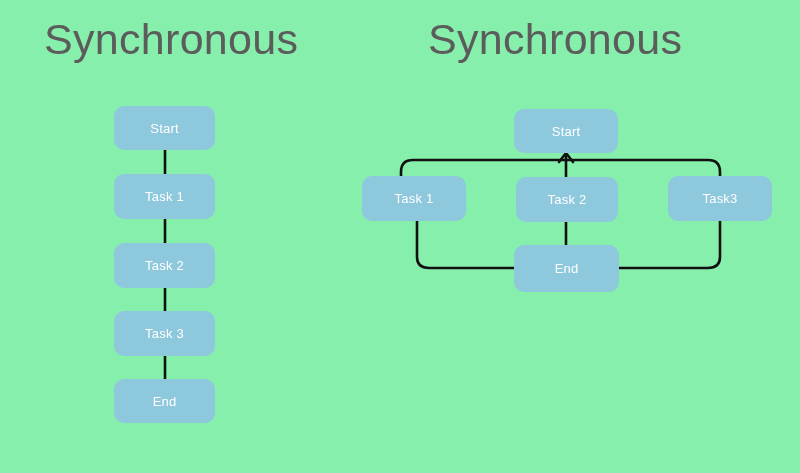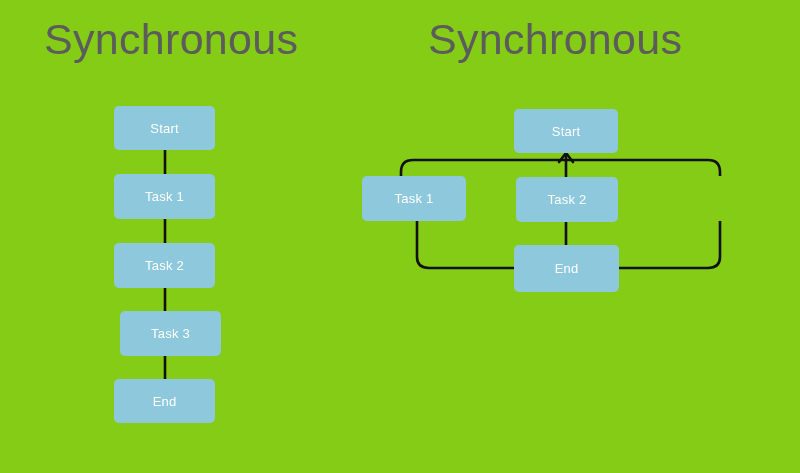--- a/index.html
+++ b/index.html
@@ -23,21 +23,21 @@
     letter-spacing: 0.3px;
     white-space: nowrap;
     line-height: 1;
   }
   #title-sync  { left: 44px;  top: 18px; }
   #title-async { left: 428px; top: 18px; }
 
   .node {
     position: absolute;
     background: #8ec8dd;
-    border-radius: 5px;
+    border-radius: 10px;
     color: #ffffff;
     font-size: 13px;
     font-weight: 400;
     display: flex;
     align-items: center;
     justify-content: center;
     box-sizing: border-box;
     letter-spacing: 0.2px;
     z-index: 2;
   }
@@ -59,21 +59,21 @@
     fill: none;
     stroke: #111111;
     stroke-width: 2.6;
     stroke-linecap: round;
     stroke-linejoin: round;
   }
 </style>
 </head>
 <body>
 
-<div id="canvas" style="background: #84cc16;">
+<div id="canvas" style="background: #86efac;">
 
   <div class="title" id="title-sync" style="color: rgb(92, 92, 92);">Synchronous</div>
 
   <div class="title" id="title-async" style="color: rgb(92, 92, 92);">Synchronous</div>
 
   <svg class="wires" viewBox="0 0 800 473">
 
     <line x1="165" y1="150" x2="165" y2="174" style="stroke: rgb(17, 17, 17);"></line>
     <line x1="165" y1="219" x2="165" y2="243" style="stroke: rgb(17, 17, 17);"></line>
     <line x1="165" y1="288" x2="165" y2="311" style="stroke: rgb(17, 17, 17);"></line>
@@ -90,21 +90,22 @@
     <path d="M 417 221 L 417 257 Q 417 268 429 268 L 514 268" style="stroke: rgb(17, 17, 17);"></path>
 
     <path d="M 720 221 L 720 257 Q 720 268 708 268 L 619 268" style="stroke: rgb(17, 17, 17);"></path>
 
     <line x1="566" y1="222" x2="566" y2="245" style="stroke: rgb(17, 17, 17);"></line>
   </svg>
 
   <div class="node" id="sync-start" style="left: 114px; top: 106px; width: 101px; height: 44px; background: rgb(142, 200, 221); color: rgb(255, 255, 255);">Start</div>
   <div class="node" id="sync-task1" style="left: 114px; top: 174px; width: 101px; height: 45px; background: rgb(142, 200, 221); color: rgb(255, 255, 255);">Task 1</div>
   <div class="node" id="sync-task2" style="left: 114px; top: 243px; width: 101px; height: 45px; background: rgb(142, 200, 221); color: rgb(255, 255, 255);">Task 2</div>
-  <div class="node" id="sync-task3" style="left: 114px; top: 311px; width: 101px; height: 45px; background: rgb(142, 200, 221); color: rgb(255, 255, 255); margin-left: 6px;">Task 3</div>
+  <div class="node" id="sync-task3" style="left: 114px; top: 311px; width: 101px; height: 45px; background: rgb(142, 200, 221); color: rgb(255, 255, 255);">Task 3</div>
   <div class="node" id="sync-end" style="left: 114px; top: 379px; width: 101px; height: 44px; background: rgb(142, 200, 221); color: rgb(255, 255, 255);">End</div>
 
   <div class="node" id="async-start" style="left: 514px; top: 109px; width: 104px; height: 44px; background: rgb(142, 200, 221); color: rgb(255, 255, 255);">Start</div>
   <div class="node" id="async-task1" style="left: 362px; top: 176px; width: 104px; height: 45px; background: rgb(142, 200, 221); color: rgb(255, 255, 255);">Task 1</div>
   <div class="node" id="async-task2" style="left: 516px; top: 177px; width: 102px; height: 45px; background: rgb(142, 200, 221); color: rgb(255, 255, 255);">Task 2</div>
+  <div class="node" id="async-task3" style="left: 668px; top: 176px; width: 104px; height: 45px; background: rgb(142, 200, 221); color: rgb(255, 255, 255);">Task3</div>
   <div class="node" id="async-end" style="left: 514px; top: 245px; width: 105px; height: 47px; background: rgb(142, 200, 221); color: rgb(255, 255, 255);">End</div>
 
 </div>
 
 </body></html>

